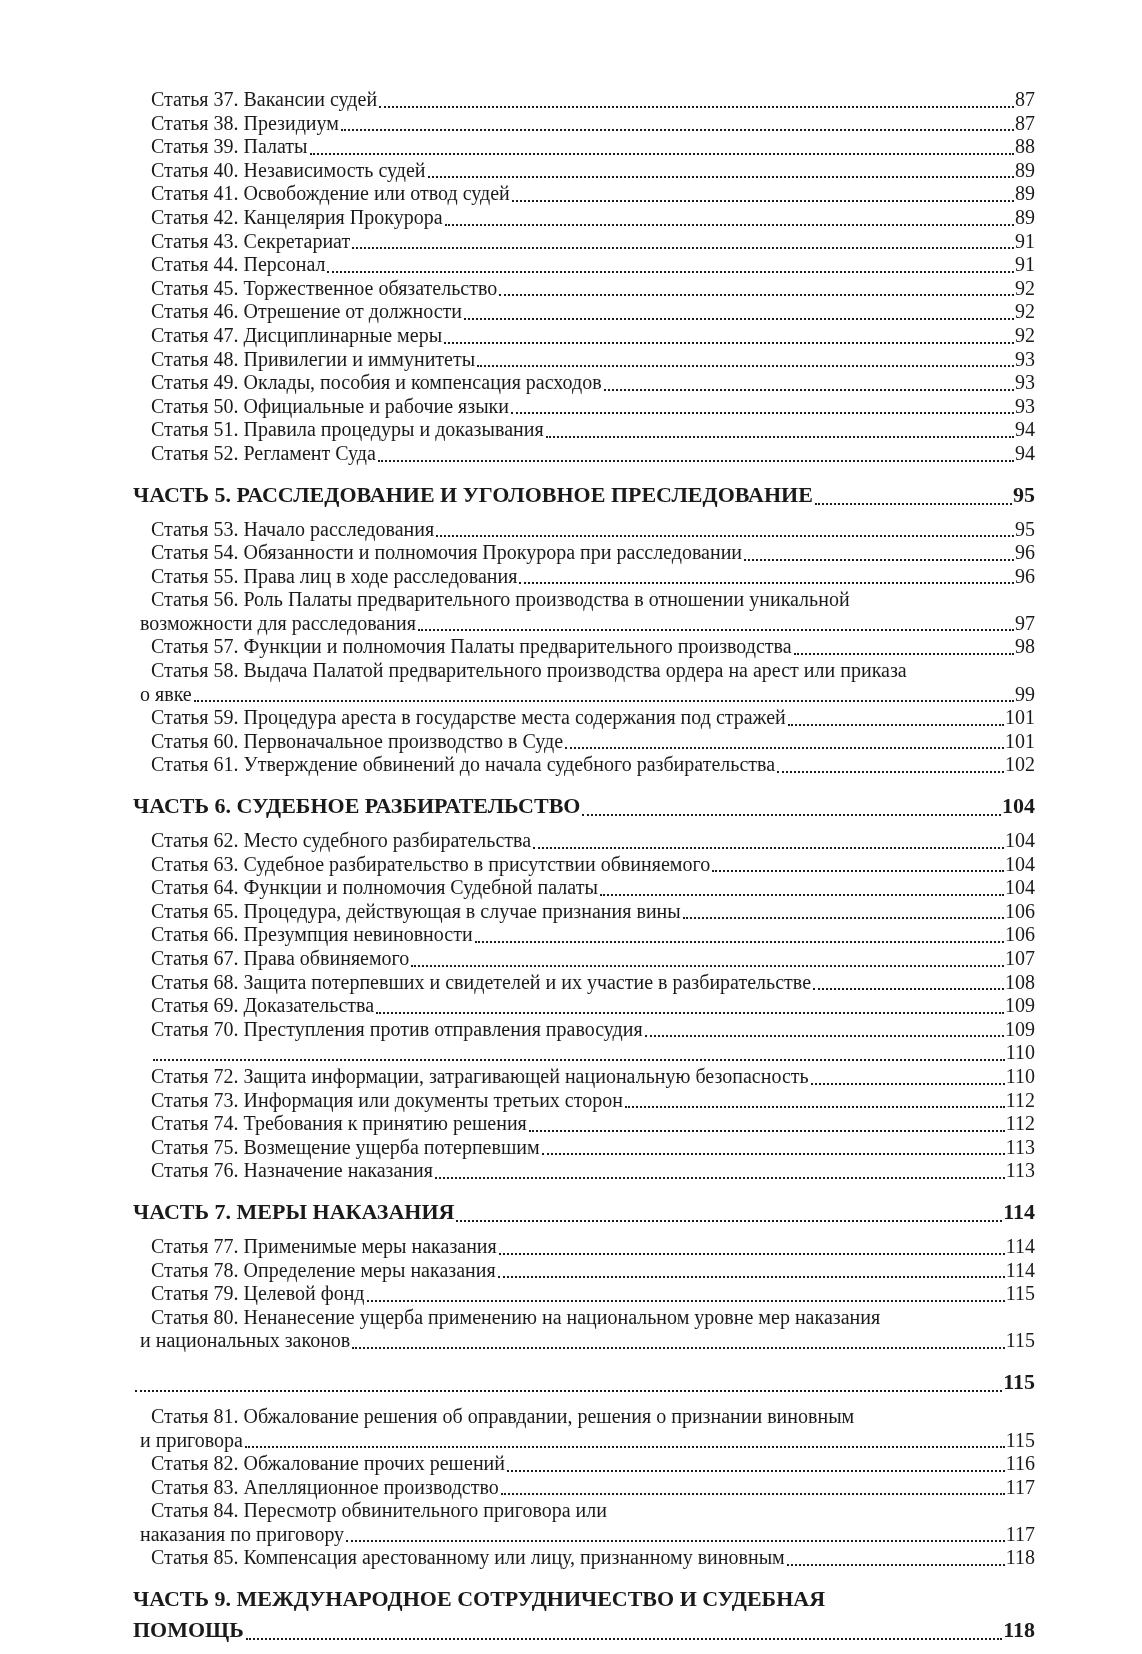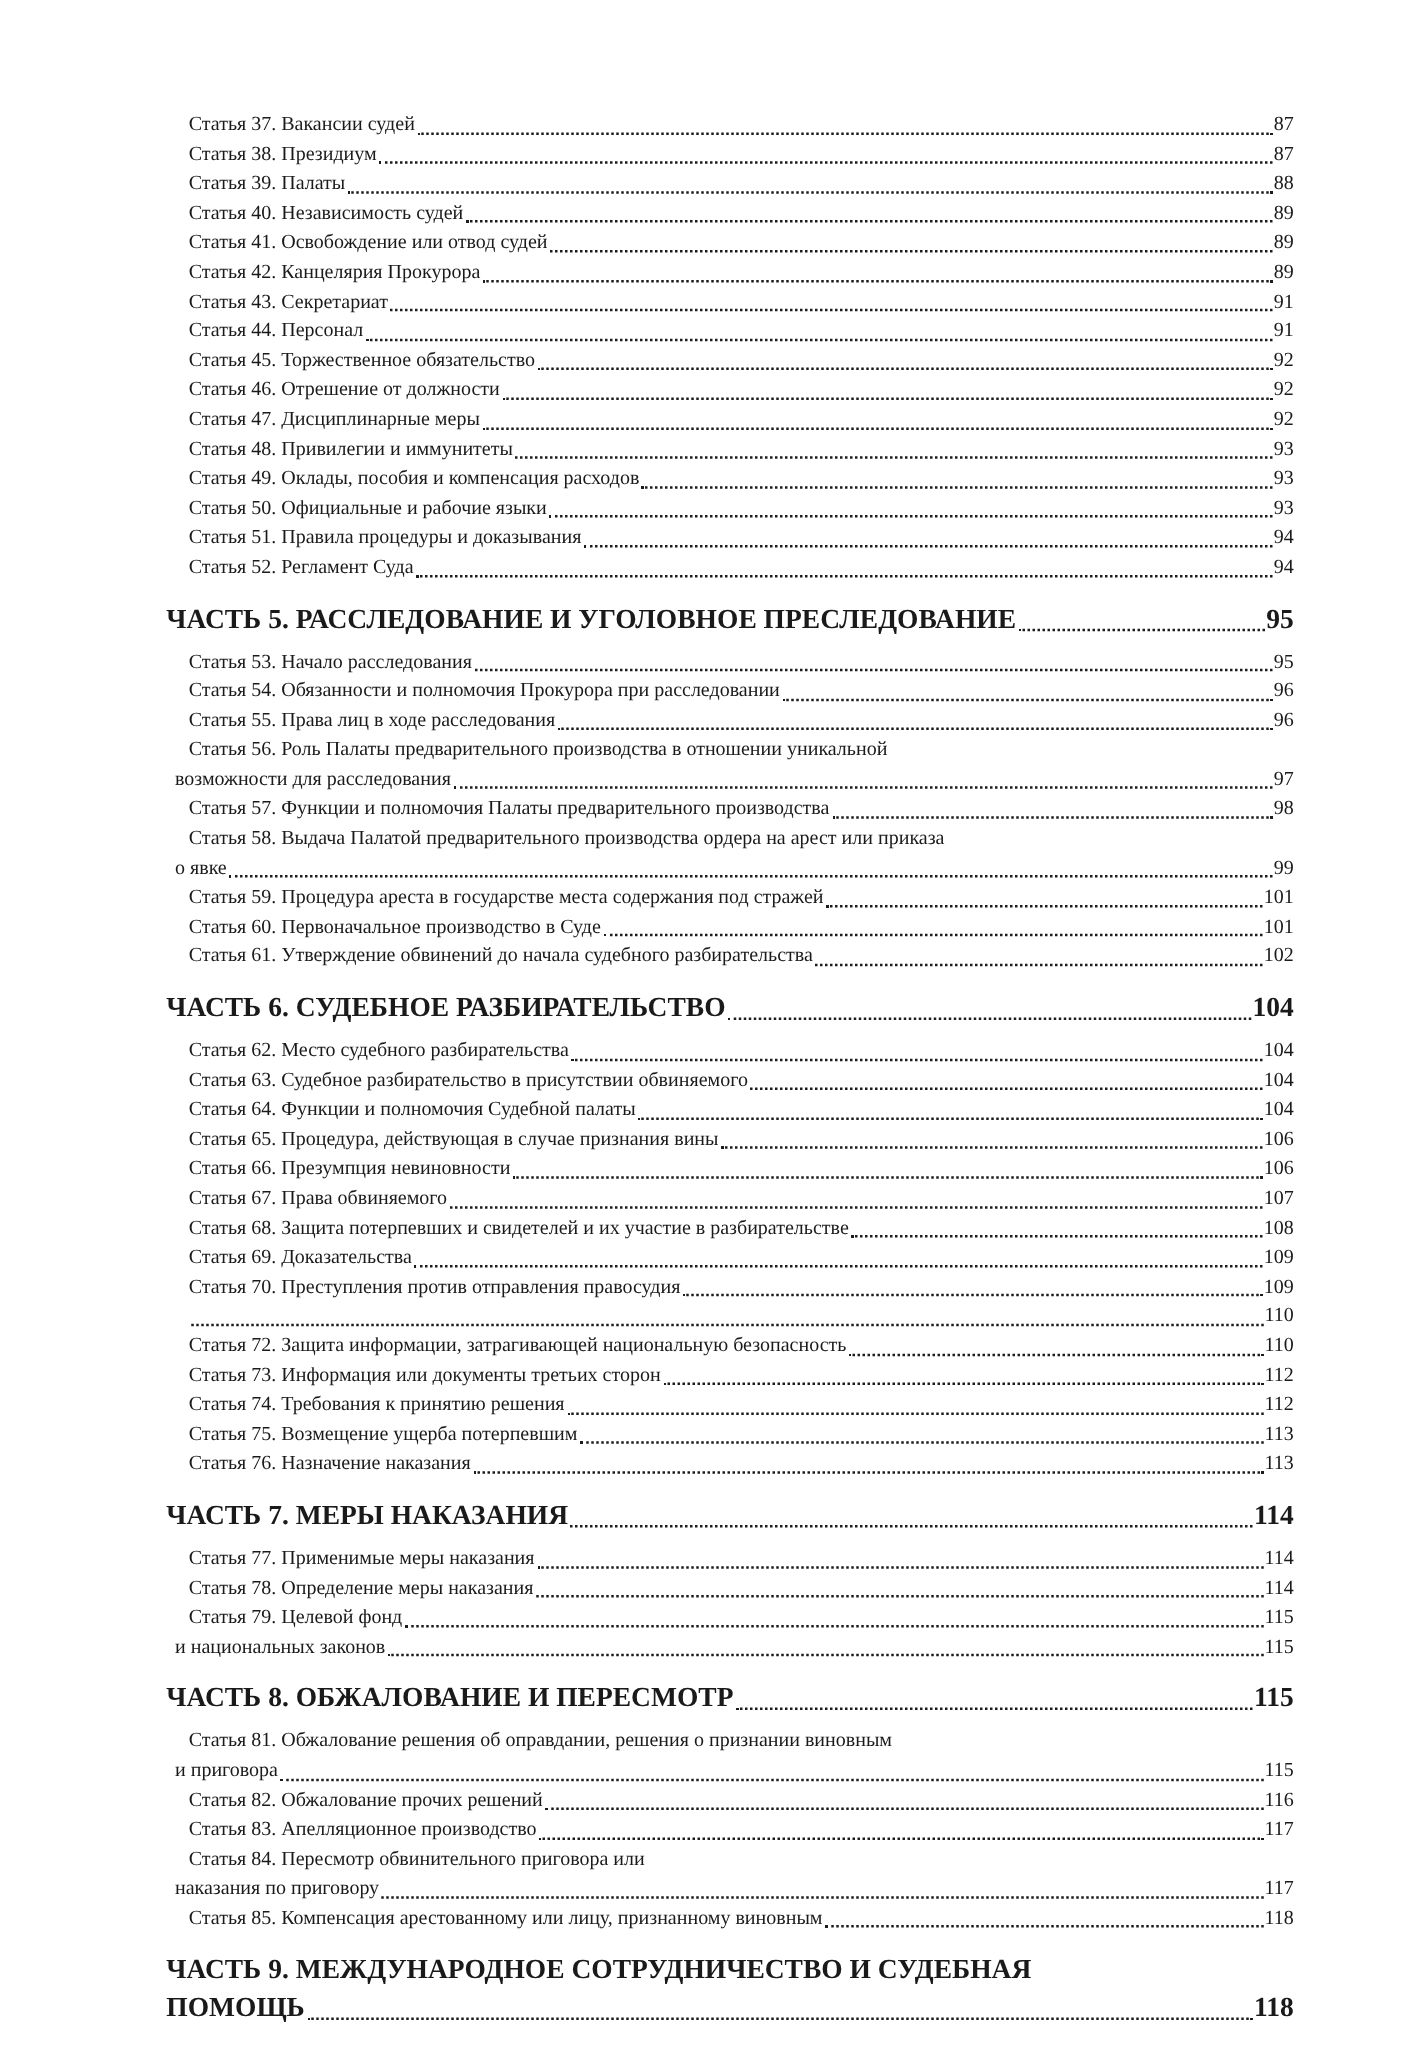--- a/index.html
+++ b/index.html
@@ -16,21 +16,21 @@
     box-sizing: border-box;
     padding-top: 88px;
     padding-left: 133px;
     width: 1035px; 
   }
   .row {
     display: flex;
     align-items: flex-end;
   }
   .row.article {
-    font-size: 16px;
+    font-size: 20px;
     line-height: 23.6px;
     padding-left: 18px;
   }
   .row.article.cont {
     padding-left: 7px;
   }
   .row.part {
     font-size: 22px;
     line-height: 31px;
     font-weight: bold;
@@ -296,27 +296,30 @@
       <div class="row article">
     <span class="txt">Статья 78. Определение меры наказания</span>
     <span class="dots"></span>
     <span class="pg">114</span>
   </div>
       <div class="row article">
     <span class="txt">Статья 79. Целевой фонд</span>
     <span class="dots"></span>
     <span class="pg">115</span>
   </div>
+      <div class="row article first">
+    <span class="txt">Статья 80. Ненанесение ущерба применению на национальном уровне мер наказания</span>
+
+  </div>
       <div class="row article cont">
     <span class="txt">и национальных законов</span>
     <span class="dots"></span>
     <span class="pg">115</span>
   </div>
       <div class="row part">
-    <span class="txt">ЧАСТЬ 8. ОБЖАЛОВАНИЕ И ПЕРЕСМОТР</span>
     <span class="dots"></span>
     <span class="pg">115</span>
   </div>
       <div class="row article first">
     <span class="txt">Статья 81. Обжалование решения об оправдании, решения о признании виновным</span>
 
   </div>
       <div class="row article cont">
     <span class="txt">и приговора</span>
     <span class="dots"></span>

